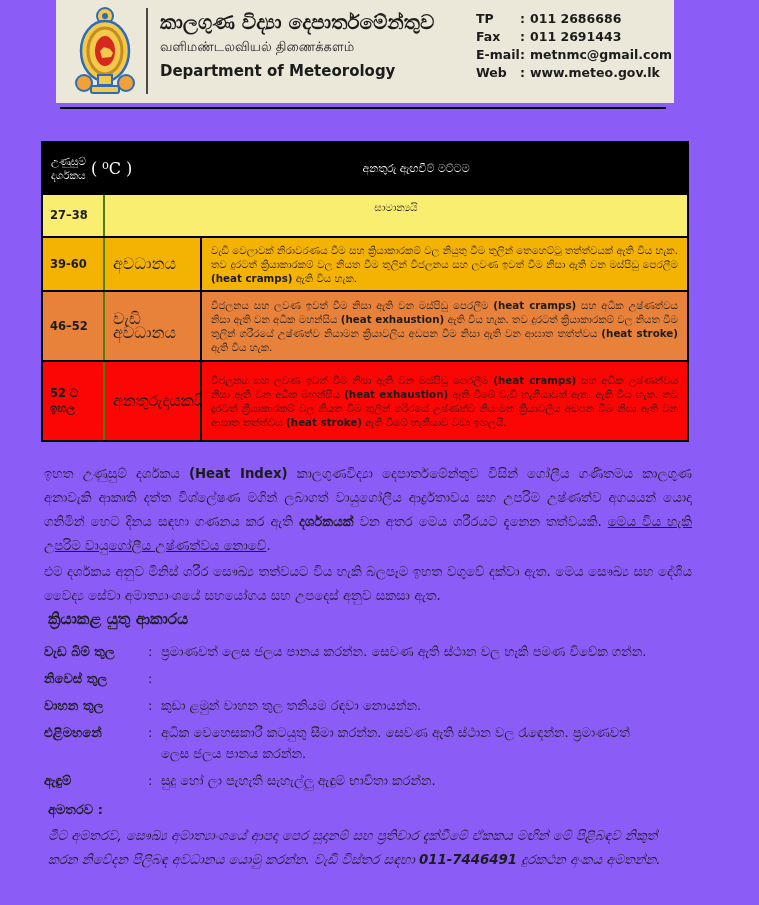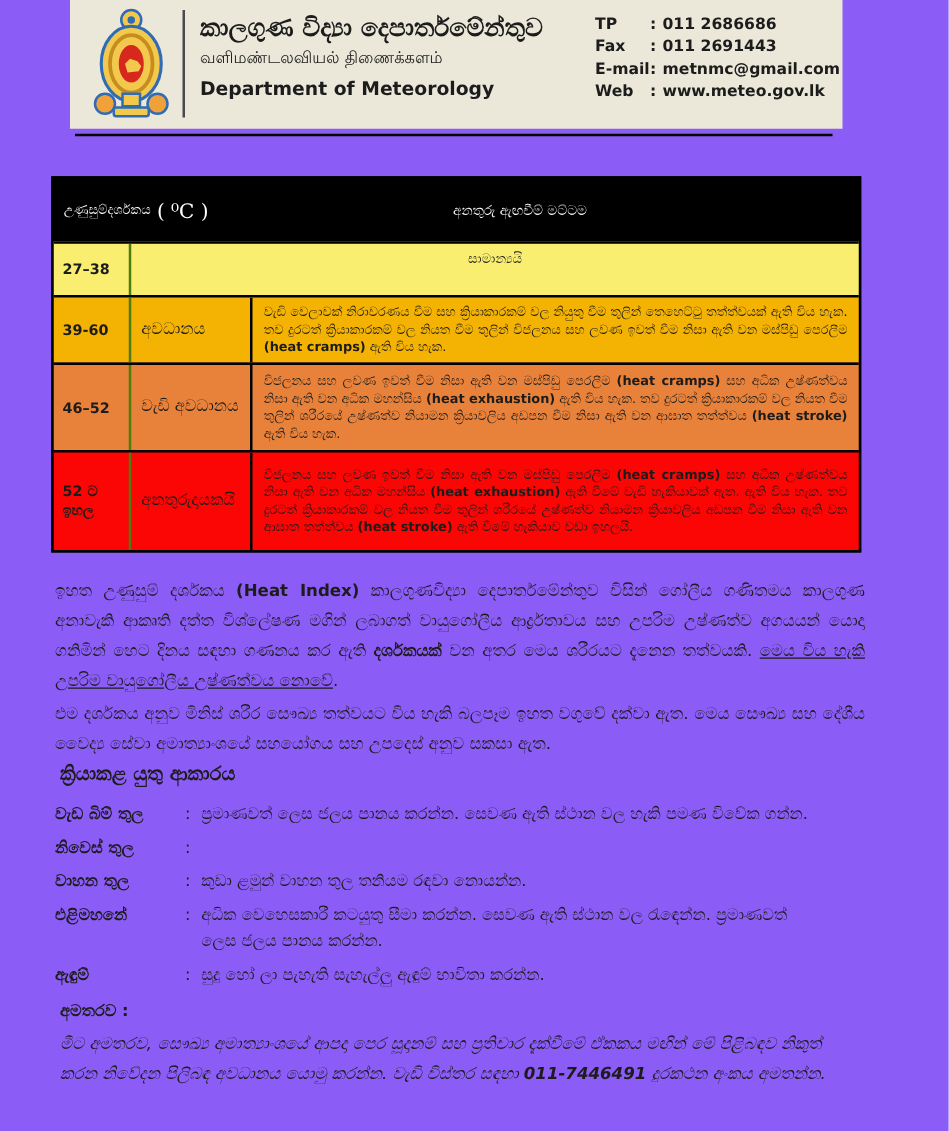--- a/index.html
+++ b/index.html
@@ -20,34 +20,34 @@
   .contact { position:absolute; left:420px; top:10px; font-size:12.5px; font-weight:600; line-height:18px; }
   .c-row { display:flex;align-items:center; }
   .c-label { width:44px; flex-shrink:0; }
   .c-colon { width:10px; flex-shrink:0; }
   
   .rule { position:absolute; left:60px; top:107px; width:606px; height:2px; background:#000; }
   
   .heat-table { position:absolute; left:41px; top:141px; width:648px; border:2px solid #000; background:#000; }
   .t-header { display:flex; height:50px; color:#fff; align-items:center; }
   .th-left { width:162px; display:flex; align-items:center; padding-left:8px; gap:5px; flex-shrink:0; }
-  .th-stack { display:flex; flex-direction:row; font-size:10.5px; line-height:14px; }
+  .th-stack { display:flex; flex-direction:column; font-size:10.5px; line-height:14px; }
   .th-unit { font-family:"DejaVu Serif", serif; font-size:16px; }
   .th-right { flex:1; text-align:center; font-size:11px; padding-right:60px; }
   .t-row { display:flex; border-top:2px solid #000; overflow:hidden; }
   .cell { overflow:hidden; }
   .cell-range {
     width:62px; flex-shrink:0; border-right:2px solid #4d7c0f;
     display:flex; align-items:center; padding:2px 4px 2px 7px;
     font-weight:700; font-size:11.5px; line-height:15px;
   }
   .cell-status {
     width:97px; flex-shrink:0; border-right:2px solid #000;
     display:flex; align-items:center; padding:2px 4px 2px 8px;
-    font-size:13px; line-height:14px;
+    font-size:16px; line-height:14px;
   }
   .cell-merged { flex:1; text-align:center; padding-top:6px; font-size:10.5px; }
   .cell-desc { flex:1; display:flex; flex-direction:column; justify-content:center; padding:4px 9px; }
   .desc-text { font-size:10.3px; line-height:14px; text-align:justify; }
   .seg-b { font-weight:700; }
   .seg-u { text-decoration:underline; }
   
   .para { position:absolute; left:44px; width:648px; font-size:13.3px; line-height:24px; text-align:justify; overflow:hidden; }
   .para1 { top:462px; height:98px; }
   .para2 { top:560px; height:50px; }

